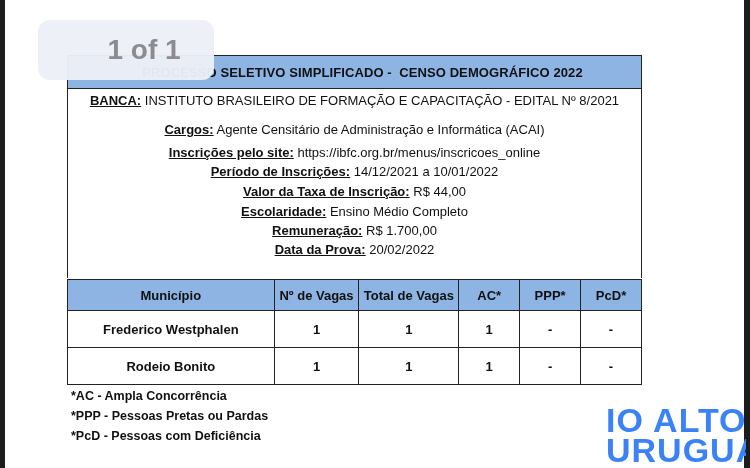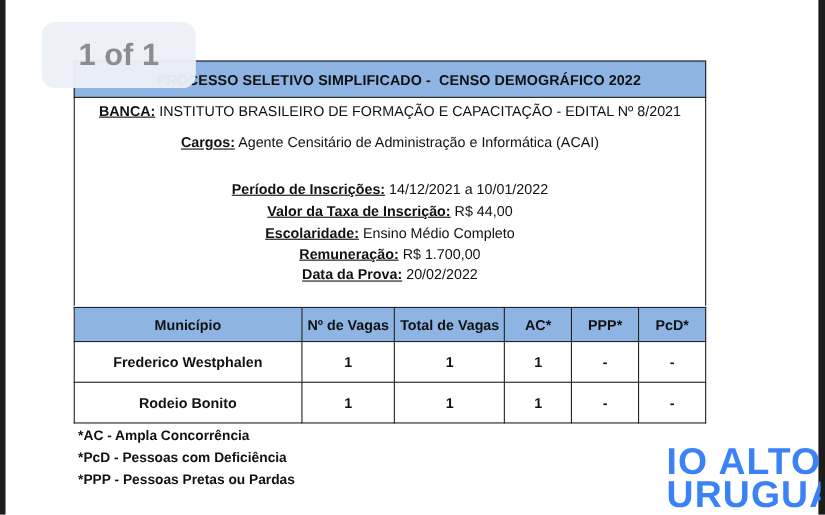--- a/index.html
+++ b/index.html
@@ -45,21 +45,21 @@
     }
     table.vagas th { background: #8db4e2; height: 30px; font-weight: bold; }
     table.vagas td { height: 36px; background: #fff; }
     .c0 { width: 206px; } .c1 { width: 84px; } .c2 { width: 99px; }
     .c3 { width: 60px; } .c4 { width: 60px; } .c5 { width: 60px; }
 
     .badge {
       position: absolute; left: 38px; top: 20px; width: 140px; height: 60px;
       background: rgba(236,239,246,0.96); border-radius: 12px;
       display: flex; align-items: center; justify-content: center;
-      color: #8b8b90; font-size: 28px; font-weight: bold;
+      color: #8b8b90; font-size: 28px; font-weight: bold; padding-left: 36px;
     }
 
     .footnotes { position: absolute; left: 71px; top: 386px; font-size: 12.5px; font-weight: bold; }
     .footnote { height: 20px; line-height: 20px; white-space: nowrap; }
   </style>
 </head>
 <body>
 
 <div class="edge-left"></div>
 <div class="edge-right"></div>
@@ -67,20 +67,21 @@
 <div class="watermark">IO ALTO<br>URUGUAI</div>
 
 <div class="doc">
   <div class="title-band">
     <span>PROCESSO SELETIVO SIMPLIFICADO -  CENSO DEMOGRÁFICO 2022</span>
   </div>
 
   <div class="info-box">
     <div class="info-line" style="top:5px"><b>BANCA:</b><span> INSTITUTO BRASILEIRO DE FORMAÇÃO E CAPACITAÇÃO - EDITAL Nº 8/2021</span></div>
     <div class="info-line" style="top:34px"><b>Cargos:</b><span> Agente Censitário de Administração e Informática (ACAI)</span></div>
+    <div class="info-line" style="top:57px"><b>Inscrições pelo site:</b><span> https://ibfc.org.br/menus/inscricoes_online</span></div>
     <div class="info-line" style="top:76px"><b>Período de Inscrições:</b><span> 14/12/2021 a 10/01/2022</span></div>
     <div class="info-line" style="top:96px"><b>Valor da Taxa de Inscrição:</b><span> R$ 44,00</span></div>
     <div class="info-line" style="top:116px"><b>Escolaridade:</b><span> Ensino Médio Completo</span></div>
     <div class="info-line" style="top:135px"><b>Remuneração:</b><span> R$ 1.700,00</span></div>
     <div class="info-line" style="top:154px"><b>Data da Prova:</b><span> 20/02/2022</span></div>
   </div>
 
   <table class="vagas">
     <thead>
       <tr>
@@ -108,19 +109,19 @@
         <td>1</td>
         <td>-</td>
         <td>-</td>
       </tr>
     </tbody>
   </table>
 </div>
 
 <div class="footnotes">
   <div class="footnote">*AC - Ampla Concorrência</div>
+  <div class="footnote">*PPP - Pessoas Pretas ou Pardas</div>
   <div class="footnote">*PcD - Pessoas com Deficiência</div>
-  <div class="footnote">*PPP - Pessoas Pretas ou Pardas</div>
 </div>
 
 <div class="badge">
   <span>1 of 1</span>
 </div>
 
 </body></html>

